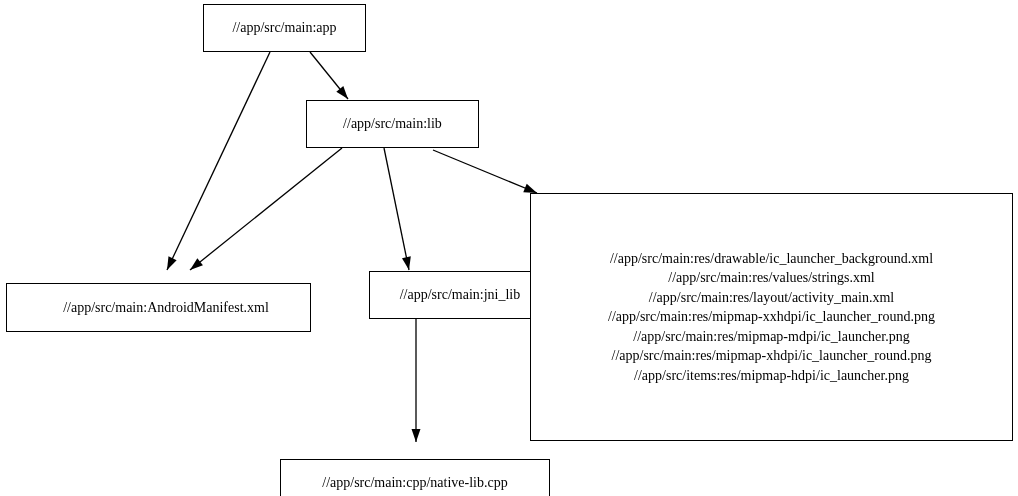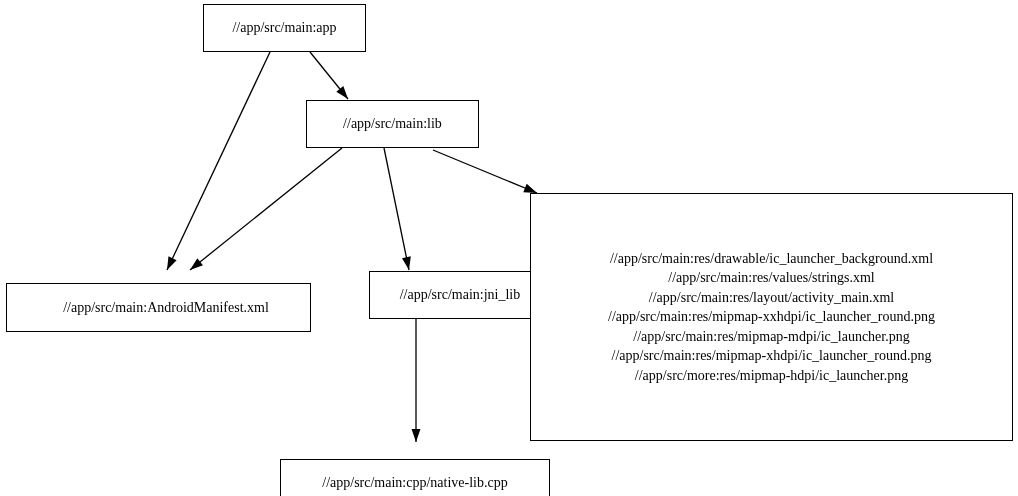--- a/index.html
+++ b/index.html
@@ -83,19 +83,19 @@
       <div class="node" style="left: 325px; top: 271px; width: 182px; height: 48px; margin-left: 44px;">
         <div class="node-line">//app/src/main:jni_lib</div>
       </div>
       <div class="node" style="left: 530px; top: 193px; width: 483px; height: 248px;">
         <div class="node-line">//app/src/main:res/drawable/ic_launcher_background.xml</div>
         <div class="node-line">//app/src/main:res/values/strings.xml</div>
         <div class="node-line">//app/src/main:res/layout/activity_main.xml</div>
         <div class="node-line">//app/src/main:res/mipmap-xxhdpi/ic_launcher_round.png</div>
         <div class="node-line">//app/src/main:res/mipmap-mdpi/ic_launcher.png</div>
         <div class="node-line">//app/src/main:res/mipmap-xhdpi/ic_launcher_round.png</div>
-        <div class="node-line">//app/src/more:res/mipmap-hdpi/ic_launcher.png</div>
+        <div class="node-line">//app/src/items:res/mipmap-hdpi/ic_launcher.png</div>
       </div>
       <div class="node" style="left: 280px; top: 459px; width: 270px; height: 48px;">
         <div class="node-line">//app/src/main:cpp/native-lib.cpp</div>
       </div>
     </div>
 </div>
 
 </body></html>

